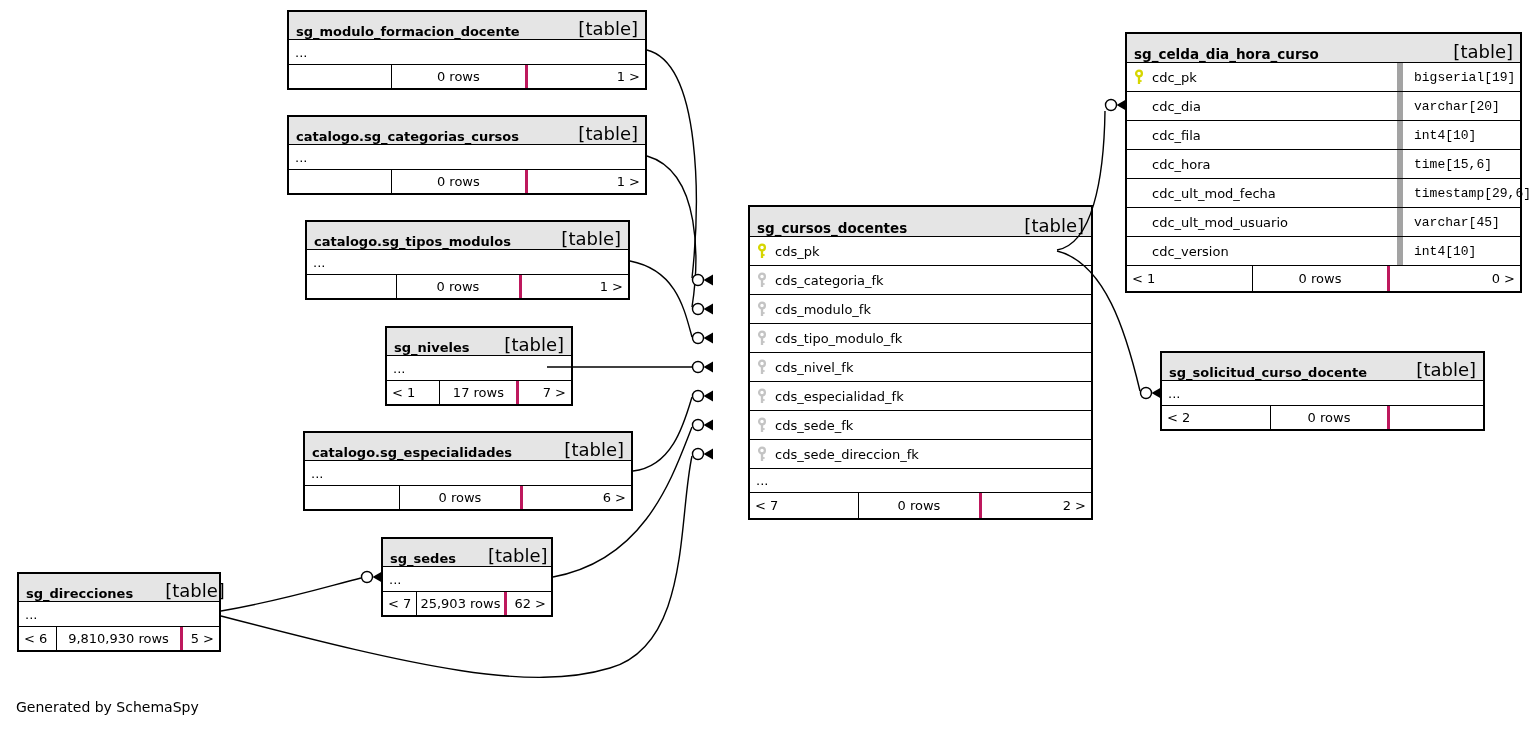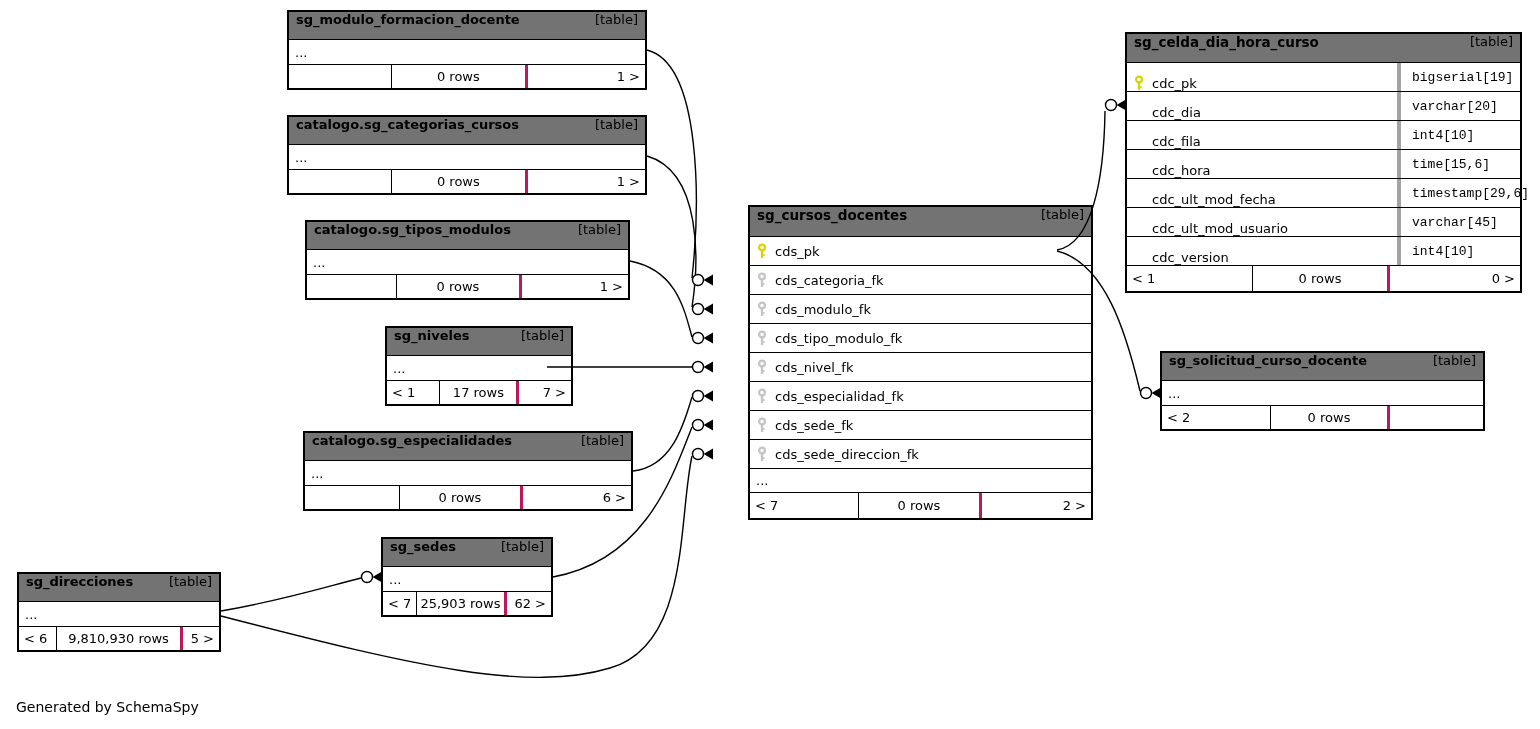--- a/index.html
+++ b/index.html
@@ -1,38 +1,38 @@
 <!DOCTYPE html>
 <html style="--pk_key: #d6d600; --fk_key: #c4c4c4; --header_bg: #f4f4f4;"><head>
 <meta charset="utf-8">
 <style>
   html,body{margin:0;padding:0;background:#ffffff;}
   #canvas{position:relative;width:1540px;height:729px;background:#fff;overflow:hidden;
           font-family:"DejaVu Sans","Liberation Sans",sans-serif;color:#000;}
   .tbl{position:absolute;background:#fff;border:2px solid #000;box-sizing:border-box;font-size:13px;}
-  .tbl-h{background:#737373;border-bottom:1px solid #000;display:flex;justify-content:space-between;
-         align-items:flex-start;padding:0 7px;box-sizing:border-box;}
+  .tbl-h{background:#e5e5e5;border-bottom:1px solid #000;display:flex;justify-content:space-between;
+         align-items:flex-end;padding:0 7px;box-sizing:border-box;}
   .tbl-h .t{font-weight:bold;font-size:13px;white-space:nowrap;}
-  .tbl-h .tag{font-size:13px;white-space:nowrap;padding-left:32px;}
+  .tbl-h .tag{font-size:18px;white-space:nowrap;padding-left:32px;}
   .h28{height:28px}.h30{height:30px}.h29{height:29px}
   .erow{height:25px;display:flex;align-items:center;padding:0 6px;border-bottom:1px solid #000;box-sizing:border-box;}
   .crow{height:29px;display:flex;align-items:center;padding:0 6px;gap:7px;border-bottom:1px solid #000;box-sizing:border-box;white-space:nowrap;}
   .key{width:12px;height:16px;flex:0 0 12px;}
   .key-pk{color:var(--pk_key,#d6d600);}
   .key-fk{color:var(--fk_key,#c4c4c4);}
   .key-none{visibility:hidden;}
   .tbl-f{display:flex;height:23px;align-items:stretch;box-sizing:border-box;}
   .tbl-f>div{display:flex;align-items:center;box-sizing:border-box;white-space:nowrap;}
   .f-l{justify-content:flex-start;padding-left:5px;border-right:1px solid #000;}
   .f-c{justify-content:center;border-right:3px solid #be185d;}
   .f-r{justify-content:flex-end;padding-right:5px;}
   
   .crow .name-cell{display:flex;align-items:center;gap:7px;width:258px;flex:0 0 258px;align-self:stretch;}
   .crow.typed{padding:0;}
-  .crow.typed .name-cell{padding:0 6px;border-right:4px solid #a3a3a3;align-items:flex-end;}
+  .crow.typed .name-cell{padding:0 6px;border-right:6px solid #a3a3a3;}
   .crow .type-cell{padding:0 4px;font-family:Liberation Mono, monospace;}
   #wires{position:absolute;left:0;top:0;z-index:6;pointer-events:none;}
   .tbl{z-index:2;}
   #credit{position:absolute;left:16px;top:699px;font-size:14px;}
 </style>
 </head>
 <body>
 
 <div id="canvas">
 

